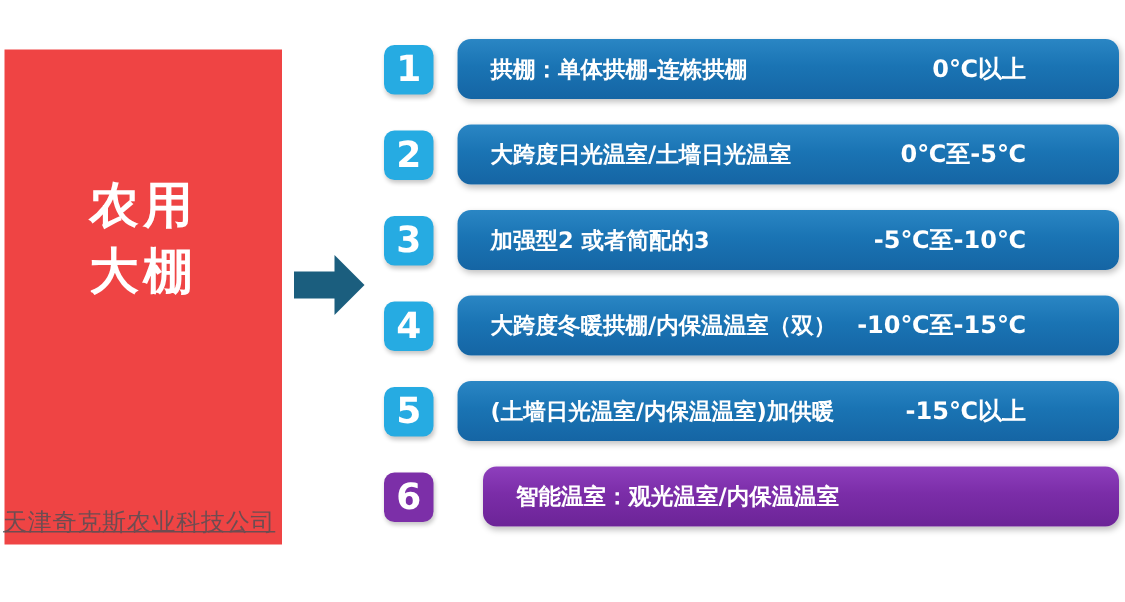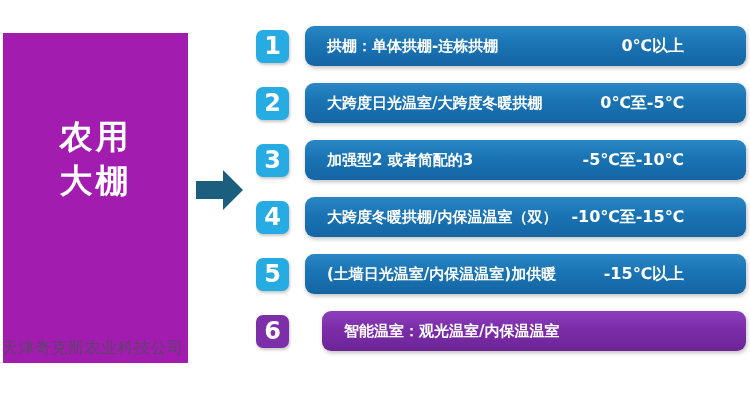--- a/index.html
+++ b/index.html
@@ -15,21 +15,21 @@
     font-family: "Liberation Sans", "DejaVu Sans", sans-serif;
   }
 
   
   #left-panel {
     position: absolute;
     left: 3px;
     top: 33px;
     width: 185px;
     height: 330px;
-    background: #a21caf;
+    background: #ef4444;
     box-sizing: border-box;
   }
   #panel-title {
     position: absolute;
     left: 0;
     right: 0;
     top: 82px;
     text-align: center;
     color: #ffffff;
     font-size: 33px;
@@ -45,20 +45,21 @@
     position: absolute;
     left: 2px;
     top: 338px;
     width: 232px;
     color: #4a4f55;
     opacity: 0.78;
     font-size: 16px;
     letter-spacing: 0.5px;
     white-space: nowrap;
     font-family: "DejaVu Sans", "Liberation Sans", sans-serif;
+    text-decoration: underline;
   }
 
   
   #arrow {
     position: absolute;
     left: 196px;
     top: 168px;
     width: 48px;
     height: 44px;
   }
@@ -156,21 +157,21 @@
     <div class="badge cyan">1</div>
     <div class="bar blue">
       <span class="label">拱棚：单体拱棚-连栋拱棚</span>
       <span class="temp">0℃以上</span>
     </div>
   </div>
 
   <div class="row">
     <div class="badge cyan">2</div>
     <div class="bar blue">
-      <span class="label">大跨度日光温室/大跨度冬暖拱棚</span>
+      <span class="label">大跨度日光温室/土墙日光温室</span>
       <span class="temp">0℃至-5℃</span>
     </div>
   </div>
 
   <div class="row">
     <div class="badge cyan">3</div>
     <div class="bar blue">
       <span class="label">加强型2 或者简配的3</span>
       <span class="temp">-5℃至-10℃</span>
     </div>

